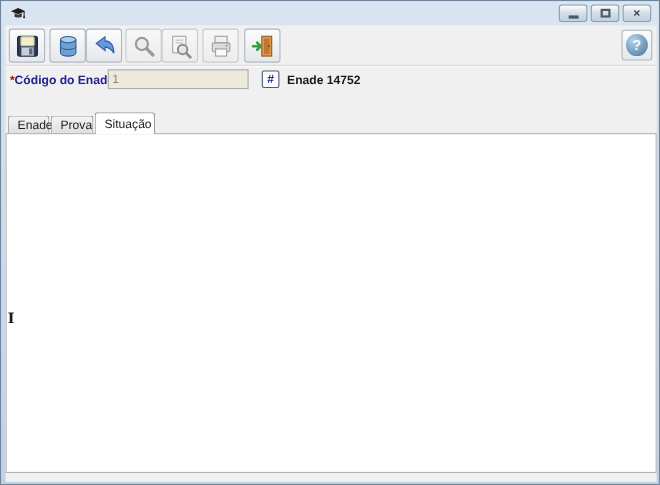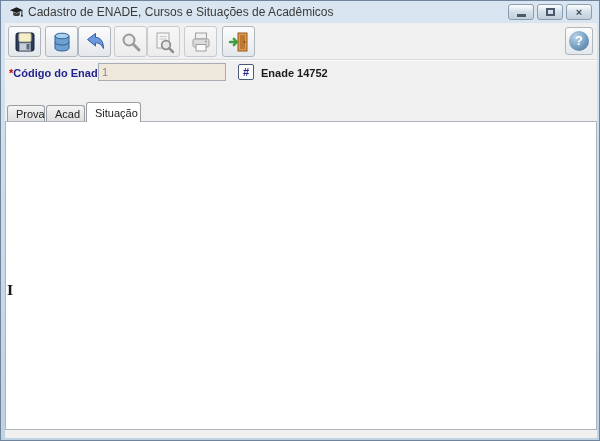--- a/index.html
+++ b/index.html
@@ -150,21 +150,20 @@
 
   <div class="titlebar">
     <span class="cap-icon">
       <svg width="15" height="14" viewBox="0 0 16 15">
         <path d="M1 5.5 L8 2.5 L15 5.5 L8 8.5 Z" fill="#1E1E1E"></path>
         <path d="M4.5 7.5 v3.2 c0 1.4 7 1.4 7 0 V7.5 L8 9 Z" fill="#3A3A3A"></path>
         <line x1="13.8" y1="6.2" x2="13.8" y2="11" stroke="#1E1E1E" stroke-width="1"></line>
         <circle cx="13.8" cy="11.5" r="1" fill="#1E1E1E"></circle>
       </svg>
     </span>
-    <span class="title-text">Cadastro de ENADE, Cursos e Situações de Acadêmicos</span>
     <span class="win-controls">
       <span class="win-btn">
           <span class="glyph-min"></span>
         </span>
       <span class="win-btn">
           <span class="glyph-max"></span>
         </span>
       <span class="win-btn">
           <span>×</span>
         </span>
@@ -241,22 +240,22 @@
   </div>
   <div class="help-btn">
     <span class="help-sphere">?</span>
   </div>
 
   <div class="lbl" style="left:8px; top:66px"><span class="req">*</span><span>Código do Enade</span></div>
   <input class="field" style="left: 97px; top: 62px; width: 128px; height: 18px;" readonly="" value="1">
   <div class="lookup-btn"><span>#</span></div>
   <div class="enade-info">Enade 14752</div>
 
-  <div class="tab" style="left:6px; width:38px"><span>Prova</span></div>
-  <div class="tab" style="left:45px; width:39px"><span>Acad</span></div>
+  <div class="tab" style="left:6px; width:38px"><span>Enade</span></div>
+  <div class="tab" style="left:45px; width:39px"><span>Prova</span></div>
   <div class="tab active" style="left:85px; width:55px"><span>Situação</span></div>
 
   <div class="panel"></div>
 
   <div class="lbl" style="left:13px; top:130px">Cód. Situação Acadêmico</div>
   <div class="value-bold" style="left:157px; top:130px">1</div>
 
   <div class="lbl" style="left:13px; top:155px">*Situação do Acadêmico</div>
   <div class="combo">
     <span class="combo-text">1 - Estudante participante do ENADE</span>

